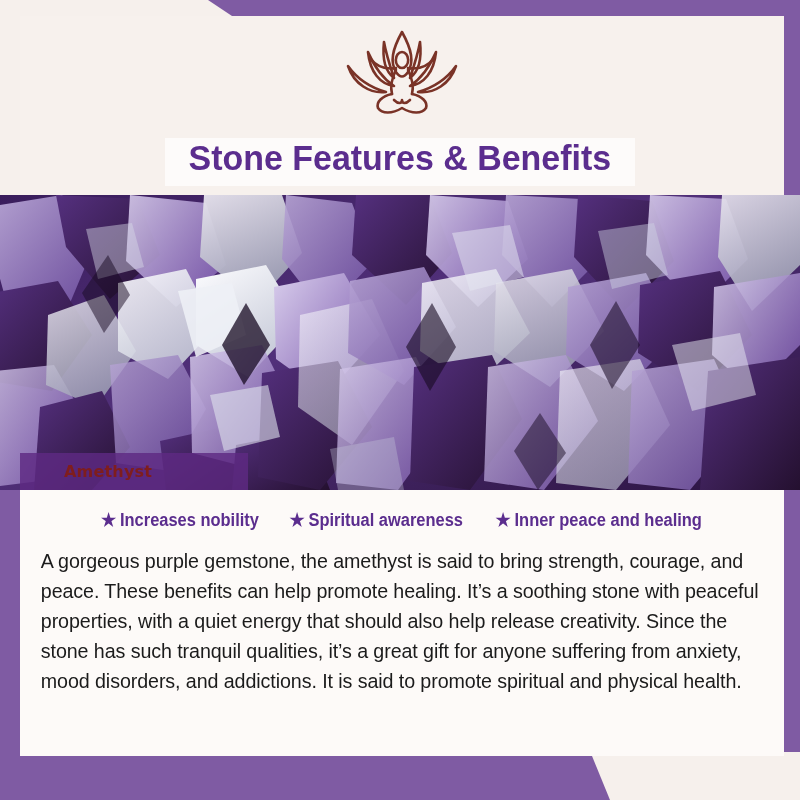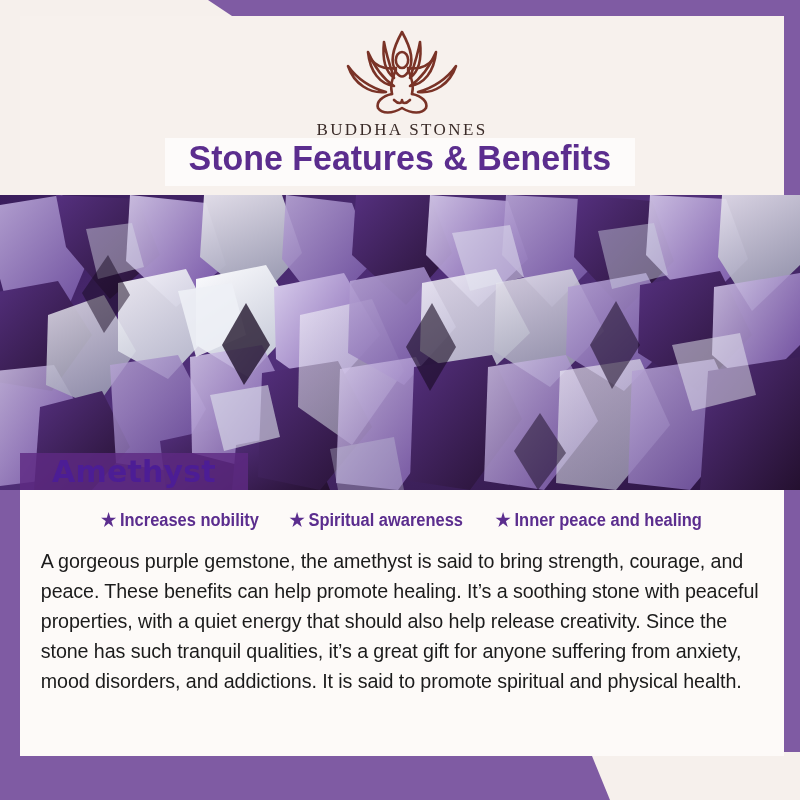--- a/index.html
+++ b/index.html
@@ -147,24 +147,24 @@
     left: 20px;
     top: 453px;
     width: 228px;
     height: 37px;
     background: rgba(94, 42, 130, 0.82);
     z-index: 8;
     display: flex;
     align-items: center;
   }
   .stone-banner-text {
-    margin-left: 32px;
-    color: #4c1d95;
+    margin-left: 44px;
+    color: #7f1d1d;
     font-weight: 700;
-    font-size: 30px;
+    font-size: 16px;
     letter-spacing: 0.2px;
     font-family: "DejaVu Sans", sans-serif;
   }
 
   
   .body-area {
     position: absolute;
     left: 20px;
     top: 490px;
     width: 764px;
@@ -335,21 +335,20 @@
 
           <path d="M64 44 C60 52 58 60 60 68"></path>
           <path d="M76 44 C80 52 82 60 80 68"></path>
 
           <path d="M60 68 C50 70 44 76 46 82 C50 88 60 88 70 82 C80 88 90 88 94 82 C96 76 90 70 80 68"></path>
 
           <path d="M62 74 C66 78 70 78 70 74 C70 78 74 78 78 74"></path>
         </g>
       </svg>
     </div>
-    <div class="brand-name">BUDDHA STONES</div>
   </div>
 
   <div class="title-banner">
     <div class="title-text">Stone Features &amp; Benefits</div>
   </div>
 
   <div class="stone-banner">
     <div class="stone-banner-text">Amethyst</div>
   </div>
 

